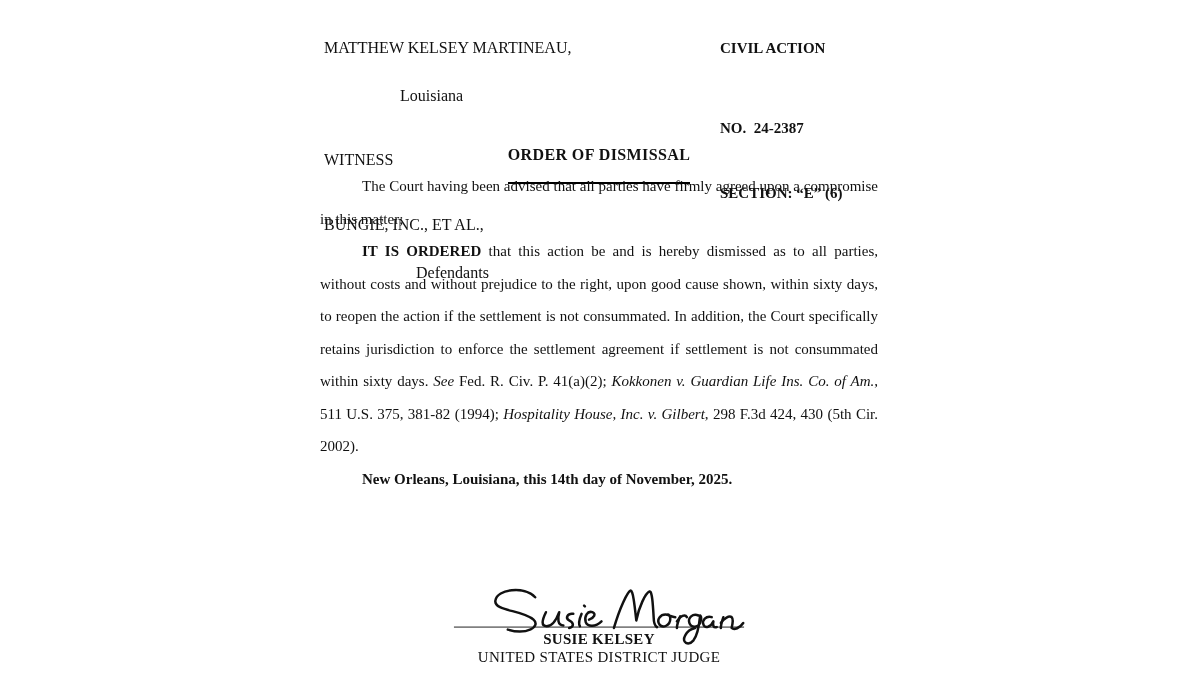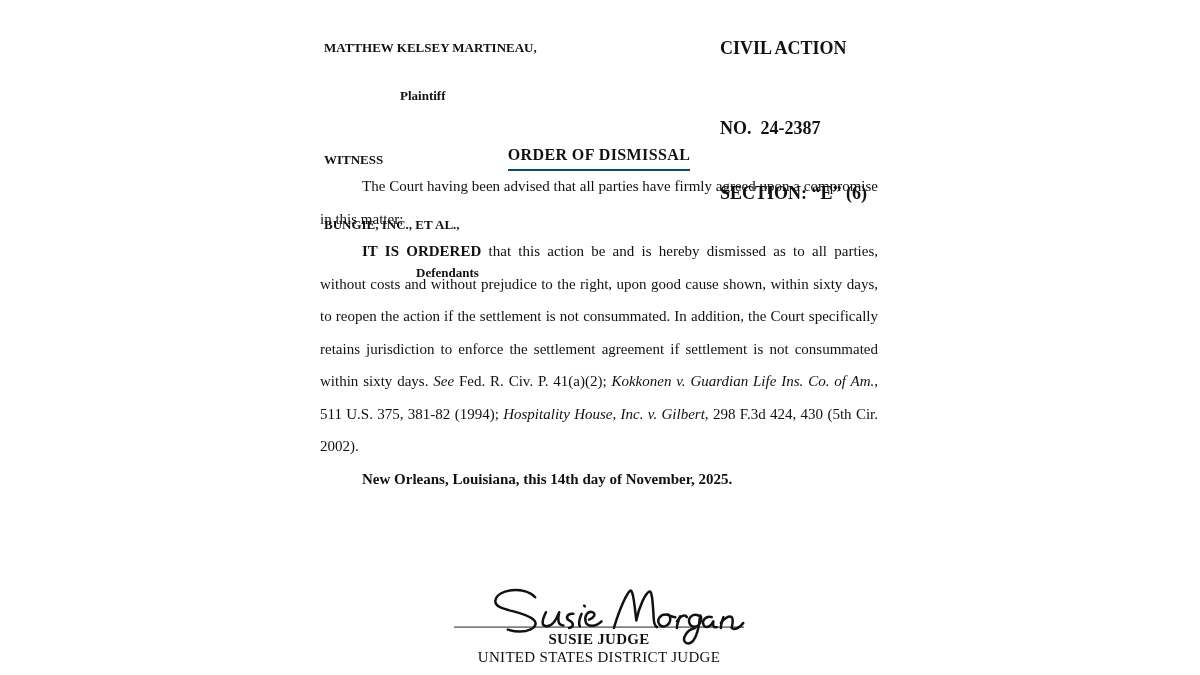--- a/index.html
+++ b/index.html
@@ -15,31 +15,31 @@
     font-family: "Liberation Serif", "DejaVu Serif", serif;
     color: #111111;
     overflow: hidden;
   }
 
   
   .caption-left {
     position: absolute;
     left: 324px;
     top: 8px;
-    font-weight: bold;
-    font-size: 13px;
+    font-weight: normal;
+    font-size: 16px;
     line-height: 16px;
     white-space: pre-wrap;
   }
   .caption-right {
     position: absolute;
     left: 720px;
     top: 8px;
     font-weight: bold;
-    font-size: 18px;
+    font-size: 15px;
     line-height: 16px;
     white-space: pre-wrap;
   }
   .cap-plaintiff-role { padding-left: 76px; }
   .cap-versus { margin-top: 16px; }
   .cap-defendant { margin-top: 17px; }
   .cap-defendant-role { padding-left: 92px; }
   .cap-number { margin-top: 32px; }
   .cap-section { margin-top: 17px; }
 
@@ -49,22 +49,22 @@
     left: 320px;
     top: 146px;
     width: 558px;
     text-align: center;
     font-weight: bold;
     font-size: 16px;
     letter-spacing: 0.4px;
   }
   .order-title span {
     display: inline-block;
-    border-bottom: 2px solid #0c4a6e;
-    padding-bottom: 5px;
+    border-bottom: 2px solid #000000;
+    padding-bottom: 18px;
   }
 
   
   .order-body {
     position: absolute;
     left: 320px;
     top: 170px;
     width: 558px;
     font-size: 15px;
     line-height: 32.5px;
@@ -103,21 +103,21 @@
     letter-spacing: 0.3px;
   }
 </style>
 </head>
 <body>
 
 <div class="page">
 
   <div class="caption-left">
     <div>MATTHEW KELSEY MARTINEAU,</div>
-    <div class="cap-plaintiff-role">Plaintiff</div>
+    <div class="cap-plaintiff-role">Louisiana</div>
     <div class="cap-versus">WITNESS</div>
     <div class="cap-defendant">BUNGIE, INC., ET AL.,</div>
     <div class="cap-defendant-role">Defendants</div>
   </div>
 
   <div class="caption-right">
     <div>CIVIL ACTION</div>
     <div class="cap-number">NO.  24-2387</div>
     <div class="cap-section">SECTION: “E” (6)</div>
   </div>
@@ -158,17 +158,17 @@
         <path d="M274,45 C278,38 284,36 286,40"></path>
 
         <path d="M300,38 C293,35 287,41 289,47 C291,53 299,53 302,47 C304,42 303,39 302,38 C301,48 300,60 294,68 C288,75 279,71 284,62 C286,58 291,54 296,53"></path>
 
         <path d="M316,40 C309,38 304,44 306,49 C308,54 315,52 318,45 C317,50 318,53 322,52"></path>
 
         <path d="M330,40 C328,46 327,51 327,53"></path>
         <path d="M327,47 C331,41 337,38 340,40 C342,42 341,49 340,53 C343,56 350,53 354,47"></path>
       </g>
     </svg>
-    <div class="sig-printed-name">SUSIE JUDGE</div>
+    <div class="sig-printed-name">SUSIE KELSEY</div>
     <div class="sig-judge-title">UNITED STATES DISTRICT JUDGE</div>
   </div>
 
 </div>
 
 </body></html>

